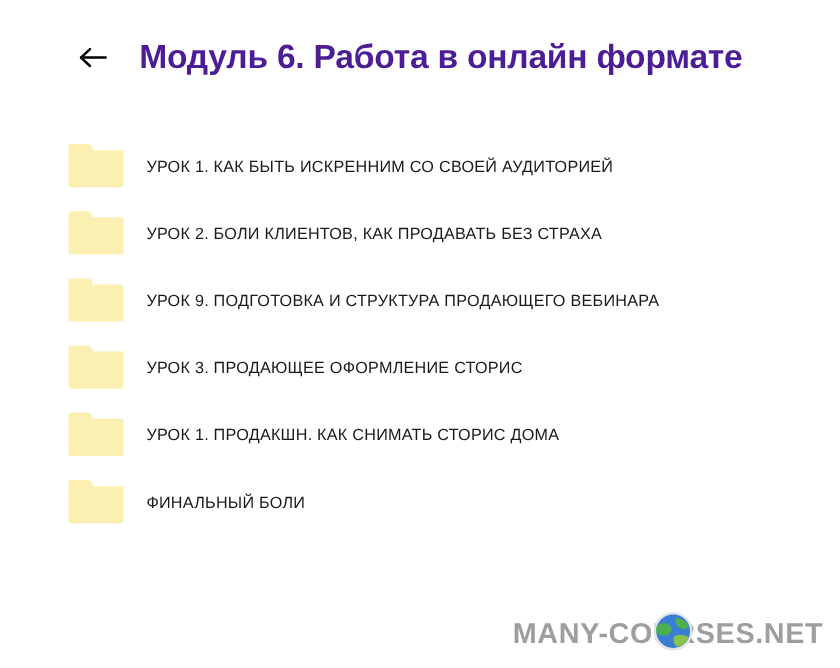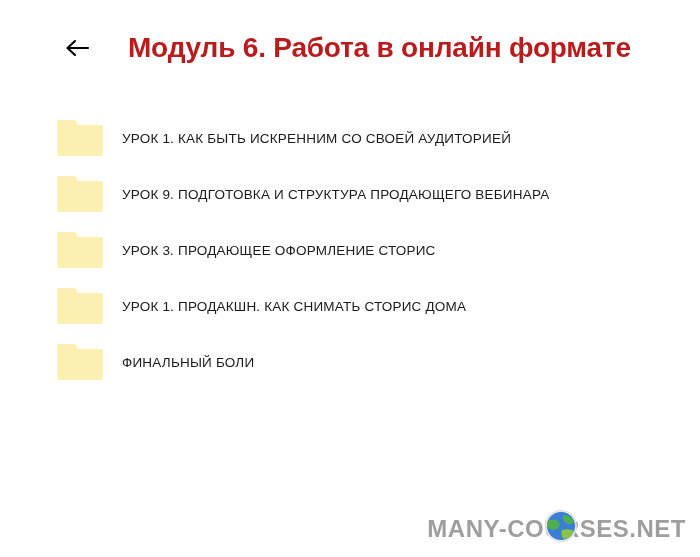--- a/index.html
+++ b/index.html
@@ -34,22 +34,22 @@
     cursor: pointer;
     user-select: none;
   }
   .back-button svg {
     display: block;
   }
   .page-title {
     font-size: 28px;
     font-weight: bold;
     letter-spacing: -0.2px;
-    color: #b91c1c;
-    margin-left: 24px;
+    color: #4c1d95;
+    margin-left: 12px;
     white-space: nowrap;
   }
 
   
   .lesson-list {
     margin-top: 52px;
     padding-left: 57px;
   }
   .lesson-row {
     display: flex;
@@ -132,20 +132,27 @@
 <div class="lesson-list">
 
   <div class="lesson-row">
     <span class="folder-icon">
       <span class="tab"></span>
         <span class="body"></span>
     </span>
     <span class="lesson-label">УРОК 1. КАК БЫТЬ ИСКРЕННИМ СО СВОЕЙ АУДИТОРИЕЙ</span>
   </div>
 
+  <div class="lesson-row">
+    <span class="folder-icon">
+      <span class="tab"></span>
+        <span class="body"></span>
+    </span>
+    <span class="lesson-label">УРОК 2. БОЛИ КЛИЕНТОВ, КАК ПРОДАВАТЬ БЕЗ СТРАХА</span>
+  </div>
 
   <div class="lesson-row">
     <span class="folder-icon">
       <span class="tab"></span>
         <span class="body"></span>
     </span>
     <span class="lesson-label">УРОК 9. ПОДГОТОВКА И СТРУКТУРА ПРОДАЮЩЕГО ВЕБИНАРА</span>
   </div>
 
   <div class="lesson-row">

